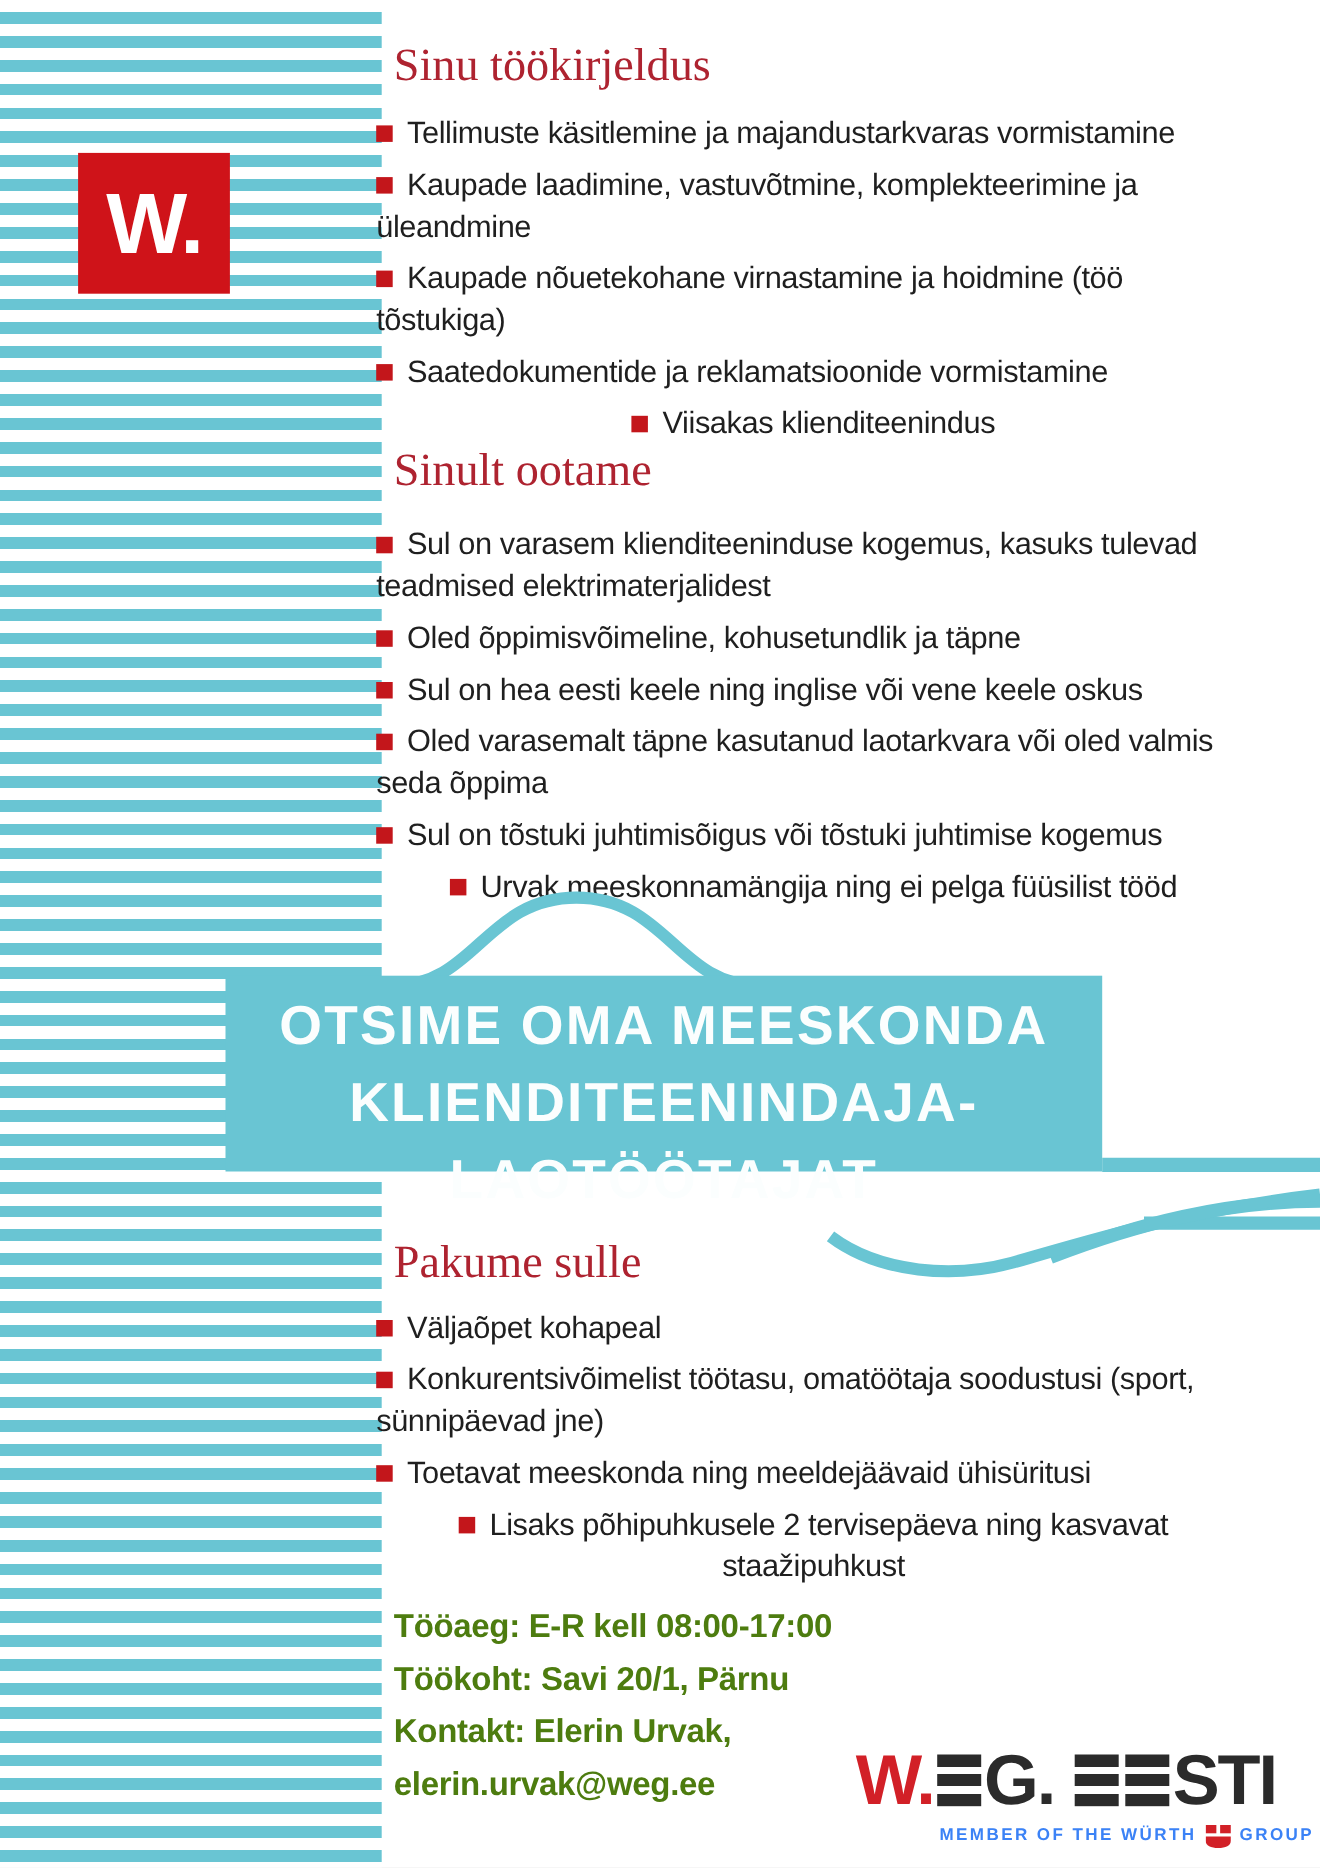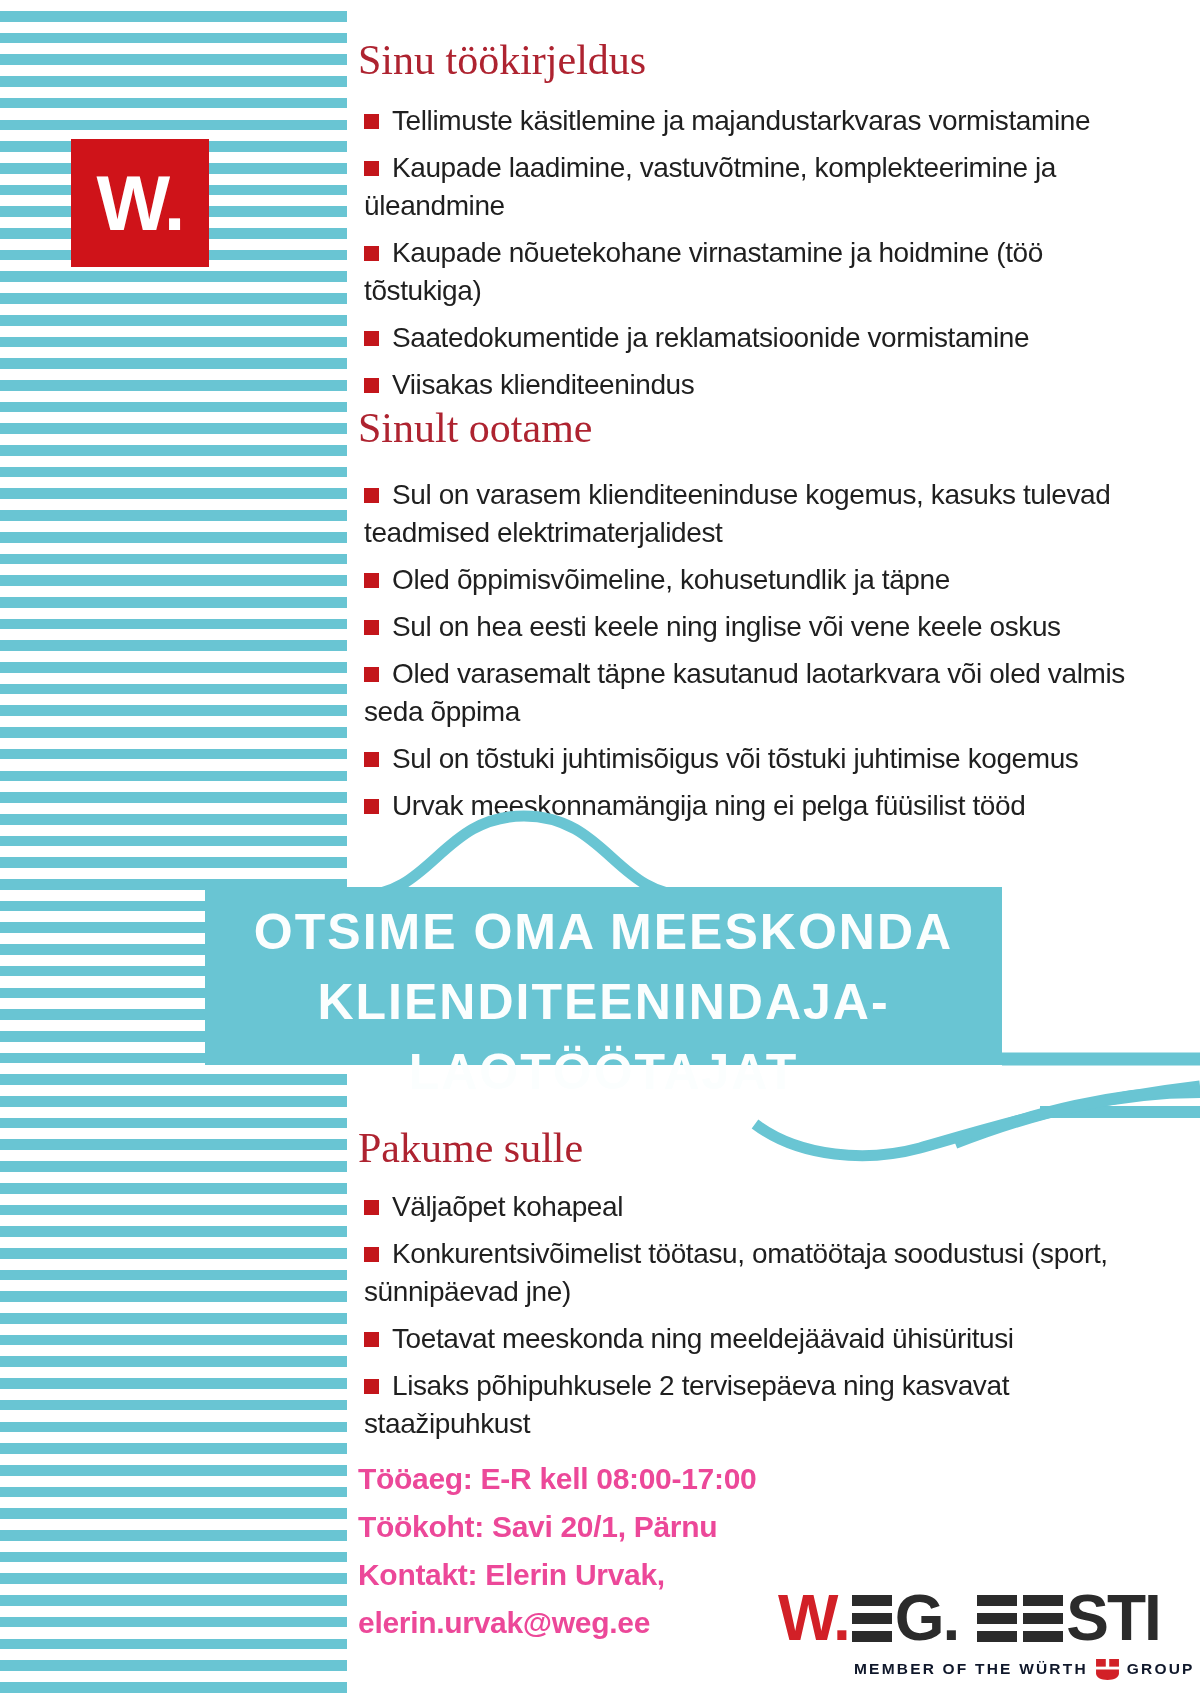--- a/index.html
+++ b/index.html
@@ -27,47 +27,47 @@
     position:absolute;left:71px;top:139px;width:138px;height:128px;z-index:2;
     background:var(--square-red);color:#ffffff;
     display:flex;align-items:center;justify-content:center;
     font-size:78px;font-weight:bold;letter-spacing:-2px;
   }
   .sec-heading{
     position:absolute;left:358px;z-index:1;margin:0;
     font-size:42px;font-weight:normal;color:var(--heading-red);
     letter-spacing:0px;white-space:nowrap;font-family:Liberation Serif, serif;
   }
-  .bullets{position:absolute;left:364px;width:795px;z-index:1;}
+  .bullets{position:absolute;left:342px;width:795px;z-index:1;}
   .bullets p{
     margin:0 0 9px 0;font-size:28px;line-height:38px;
     letter-spacing:-0.4px;color:var(--text);
   }
-  .bullets p:last-child{margin-bottom:0;}
+  .bullets p:last-child{margin-bottom:0;text-align:center;}
   .sq{
     display:inline-block;width:15px;height:15px;background:var(--bullet-red);
     margin-right:13px;transform:translateY(-1px);
   }
   
   .arc-svg{position:absolute;left:340px;top:795px;z-index:1;}
   
   .banner{
     position:absolute;left:205px;top:887px;width:797px;height:178px;z-index:2;
     background:var(--teal);color:#FBFEFE;text-align:center;
     font-weight:bold;font-size:50px;letter-spacing:2px;
     padding-top:10px;box-sizing:border-box;
   }
   .banner div{line-height:70px;white-space:nowrap;}
   
   .wave-svg{position:absolute;left:740px;top:1040px;z-index:1;}
   
   .contact{
     position:absolute;left:358px;top:1455px;z-index:1;
     font-size:30px;font-weight:bold;line-height:48px;
-    letter-spacing:-0.3px;color:#ec4899;
+    letter-spacing:-0.3px;color:#4d7c0f;
   }
   
   .brand{
     position:absolute;left:778px;top:1592px;z-index:1;height:50px;
     display:flex;align-items:flex-end;
   }
   .brand .ltr{
     font-size:64px;line-height:47px;font-weight:bold;
     letter-spacing:-2px;color:#2B2B2B;
   }
@@ -76,21 +76,21 @@
     display:inline-block;width:40px;height:47px;margin:0 3px;
     background:linear-gradient(to bottom,
       #2B2B2B 0 11px,transparent 11px 18px,
       #2B2B2B 18px 29px,transparent 29px 36px,
       #2B2B2B 36px 47px);
   }
   .brand .gap{width:16px;}
   .tagline{
     position:absolute;left:854px;top:1658px;z-index:1;
     display:flex;align-items:center;gap:8px;
-    font-size:15.5px;font-weight:bold;letter-spacing:2.2px;color:#0f172a;
+    font-size:15.5px;font-weight:bold;letter-spacing:2.2px;color:#3b82f6;
     white-space:nowrap;
   }
   .tagline svg{transform:translateY(1px);}
 </style>
 </head>
 <body>
 
 <div id="canvas">
 
   <div class="stripes"></div>

